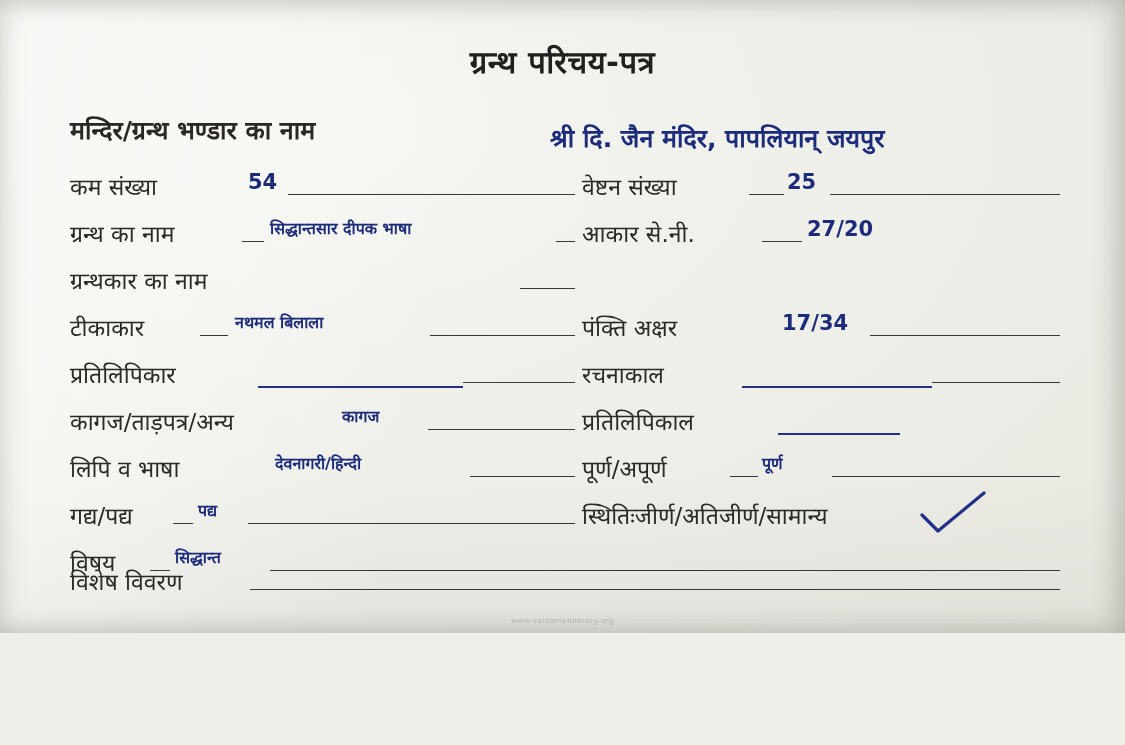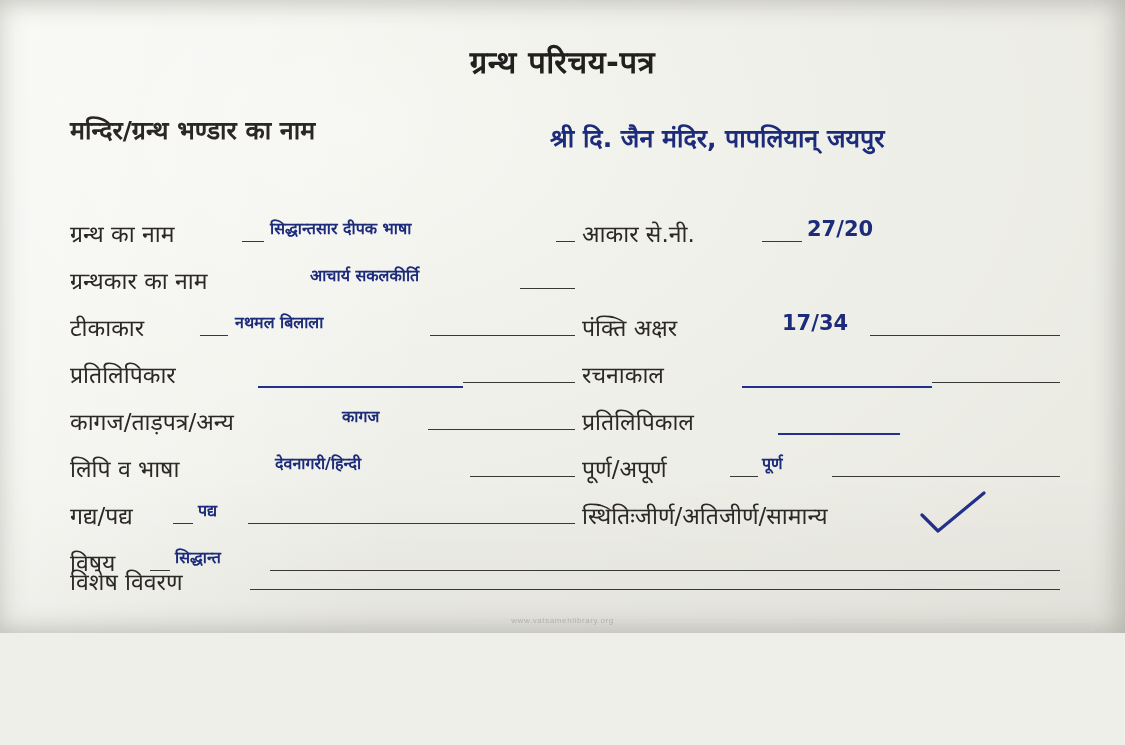--- a/index.html
+++ b/index.html
@@ -155,39 +155,51 @@
 <div class="page">
   <div class="paper-tex"></div>
 
   <div class="title">ग्रन्थ परिचय-पत्र</div>
 
   <div class="hdr-row">
     <span class="hdr-label">मन्दिर/ग्रन्थ भण्डार का नाम</span>
     <span class="hdr-value">श्री दि. जैन मंदिर, पापलियान् जयपुर</span>
   </div>
 
+  <div class="row" style="top:168px">
+    <div class="cell left">
+      <span class="lbl">कम संख्या</span>
+      <span class="val num" style="left:178px">54</span>
+      <span class="rule" style="left:218px; width:287px"></span>
+    </div>
+    <div class="cell right">
+      <span class="lbl">वेष्टन संख्या</span>
+      <span class="val num" style="left:205px">25</span>
+      <span class="rule" style="left:167px; width:35px"></span>
+      <span class="rule" style="left:248px; width:230px"></span>
+    </div>
+  </div>
 
   <div class="row" style="top:215px">
     <div class="cell left">
       <span class="lbl">ग्रन्थ का नाम</span>
       <span class="val" style="left:200px">सिद्धान्तसार दीपक भाषा</span>
       <span class="rule" style="left:172px; width:22px"></span>
       <span class="rule" style="left:486px; width:19px"></span>
     </div>
     <div class="cell right">
       <span class="lbl">आकार से.नी.</span>
       <span class="val num" style="left:225px">27/20</span>
       <span class="rule" style="left:180px; width:40px"></span>
     </div>
   </div>
 
   <div class="row" style="top:262px">
     <div class="cell left">
       <span class="lbl">ग्रन्थकार का नाम</span>
-      <span class="val" style="left:240px">आचार्य सकलकीर्ति</span>
       <span class="rule" style="left:450px; width:55px"></span>
     </div>
   </div>
 
   <div class="row" style="top:309px">
     <div class="cell left">
       <span class="lbl">टीकाकार</span>
       <span class="val" style="left:165px">नथमल बिलाला</span>
       <span class="rule" style="left:130px; width:28px"></span>
       <span class="rule" style="left:360px; width:145px"></span>

